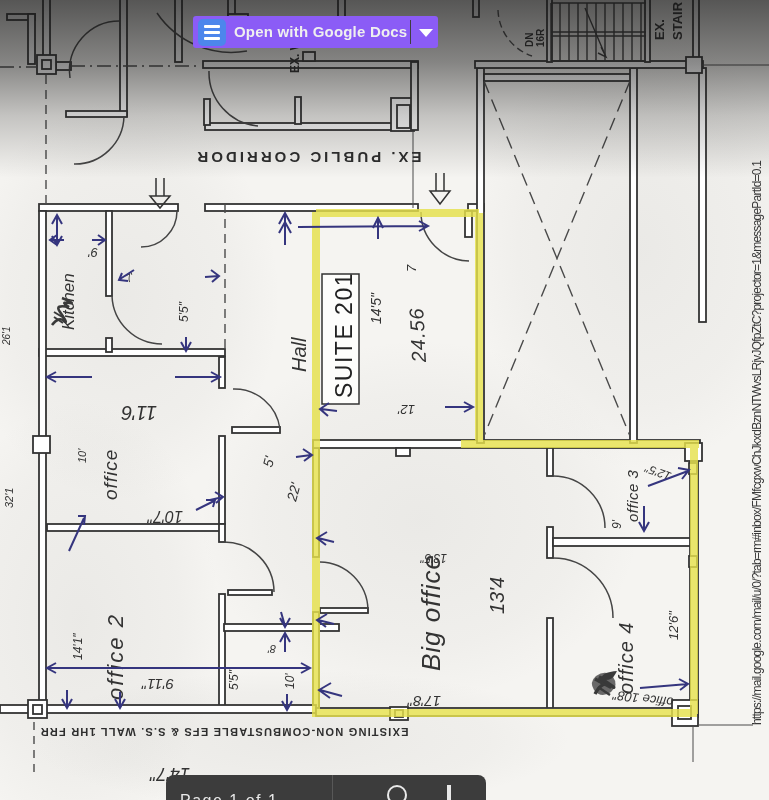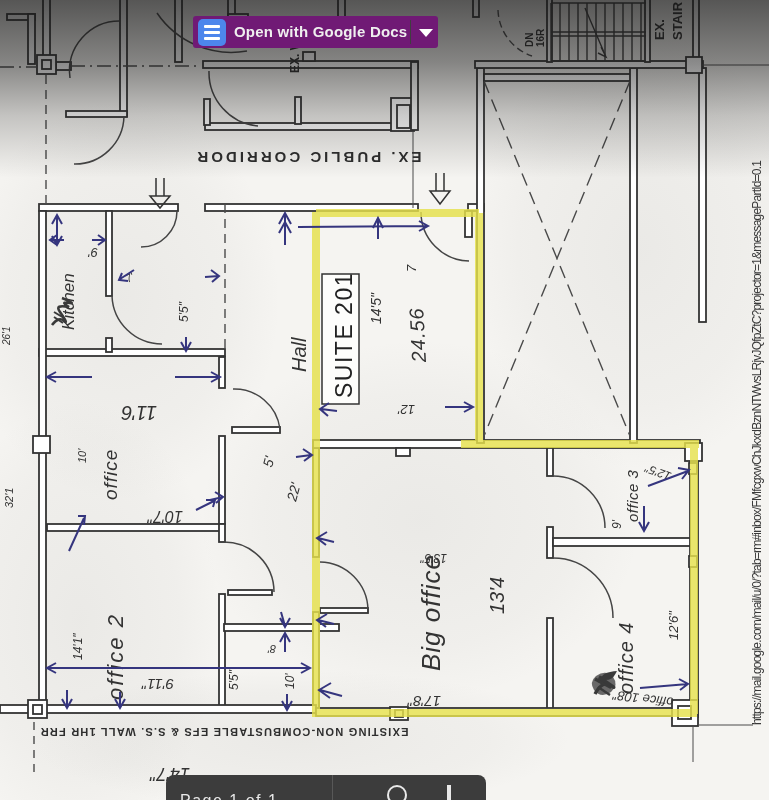--- a/index.html
+++ b/index.html
@@ -1,20 +1,20 @@
 <!DOCTYPE html>
 <html><head>
 <meta charset="utf-8">
 <style>
   html,body{margin:0;padding:0;}
   body{width:769px;height:800px;overflow:hidden;font-family:"Liberation Sans",sans-serif;position:relative;background:#f6f5f2;}
   #stage{position:absolute;left:0;top:0;width:769px;height:800px;}
   .grad{position:absolute;left:0;top:0;width:769px;height:178px;
     background:linear-gradient(to bottom, rgba(22,22,22,0.71) 0%, rgba(22,22,22,0.50) 35%, rgba(22,22,22,0.22) 65%, rgba(22,22,22,0) 100%);}
-  .btn{position:absolute;left:193px;top:16px;width:245px;height:32px;background:#701a75;border-radius:3px;}
+  .btn{position:absolute;left:193px;top:16px;width:245px;height:32px;background:#8b5cf6;border-radius:3px;}
   .btn .icon{position:absolute;left:5px;top:3px;width:28px;height:27px;background:#4d86ec;border-radius:5px;}
   .btn .icon i{position:absolute;left:6px;width:16px;height:3px;background:#fff;border-radius:1px;}
   .btn .txt{position:absolute;left:41px;top:0;height:32px;line-height:32px;color:#efefef;font-size:15px;font-weight:bold;letter-spacing:0.2px;}
   .drop{position:absolute;left:410px;top:20px;width:1px;height:24px;background:#3f3f3f;}
   .drop .tri{position:absolute;left:9px;top:9px;width:0;height:0;border-left:7px solid transparent;border-right:7px solid transparent;border-top:8px solid #fff;}
   .toolbar{position:absolute;left:166px;top:775px;width:320px;height:30px;background:#3c3c3c;border-radius:8px 8px 0 0;}
   .toolbar .divider{position:absolute;left:166px;top:0;width:1px;height:30px;background:#585858;}
   .toolbar .ptxt{position:absolute;left:14px;top:17px;color:#e8e8e8;font-size:16px;letter-spacing:1.5px;}
   .toolbar .circ{position:absolute;left:221px;top:10px;width:16px;height:16px;border:2.5px solid #e8e8e8;border-radius:50%;}
   .toolbar .bar2{position:absolute;left:281px;top:10px;width:4px;height:20px;background:#e8e8e8;}

